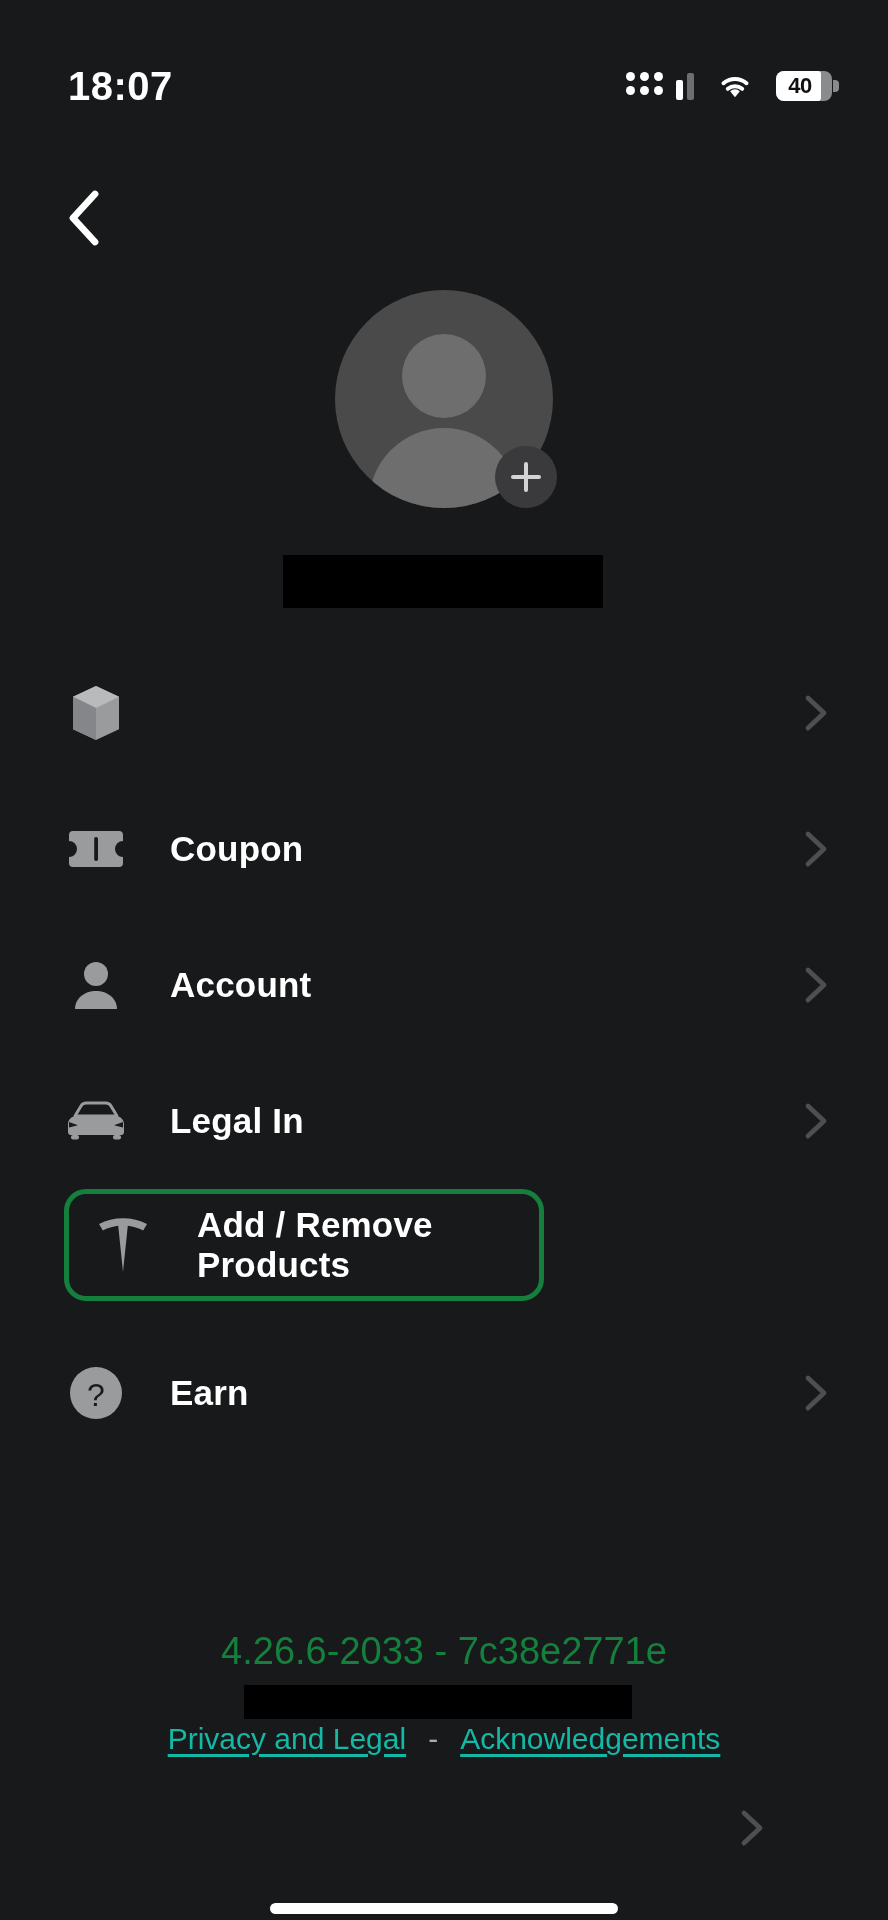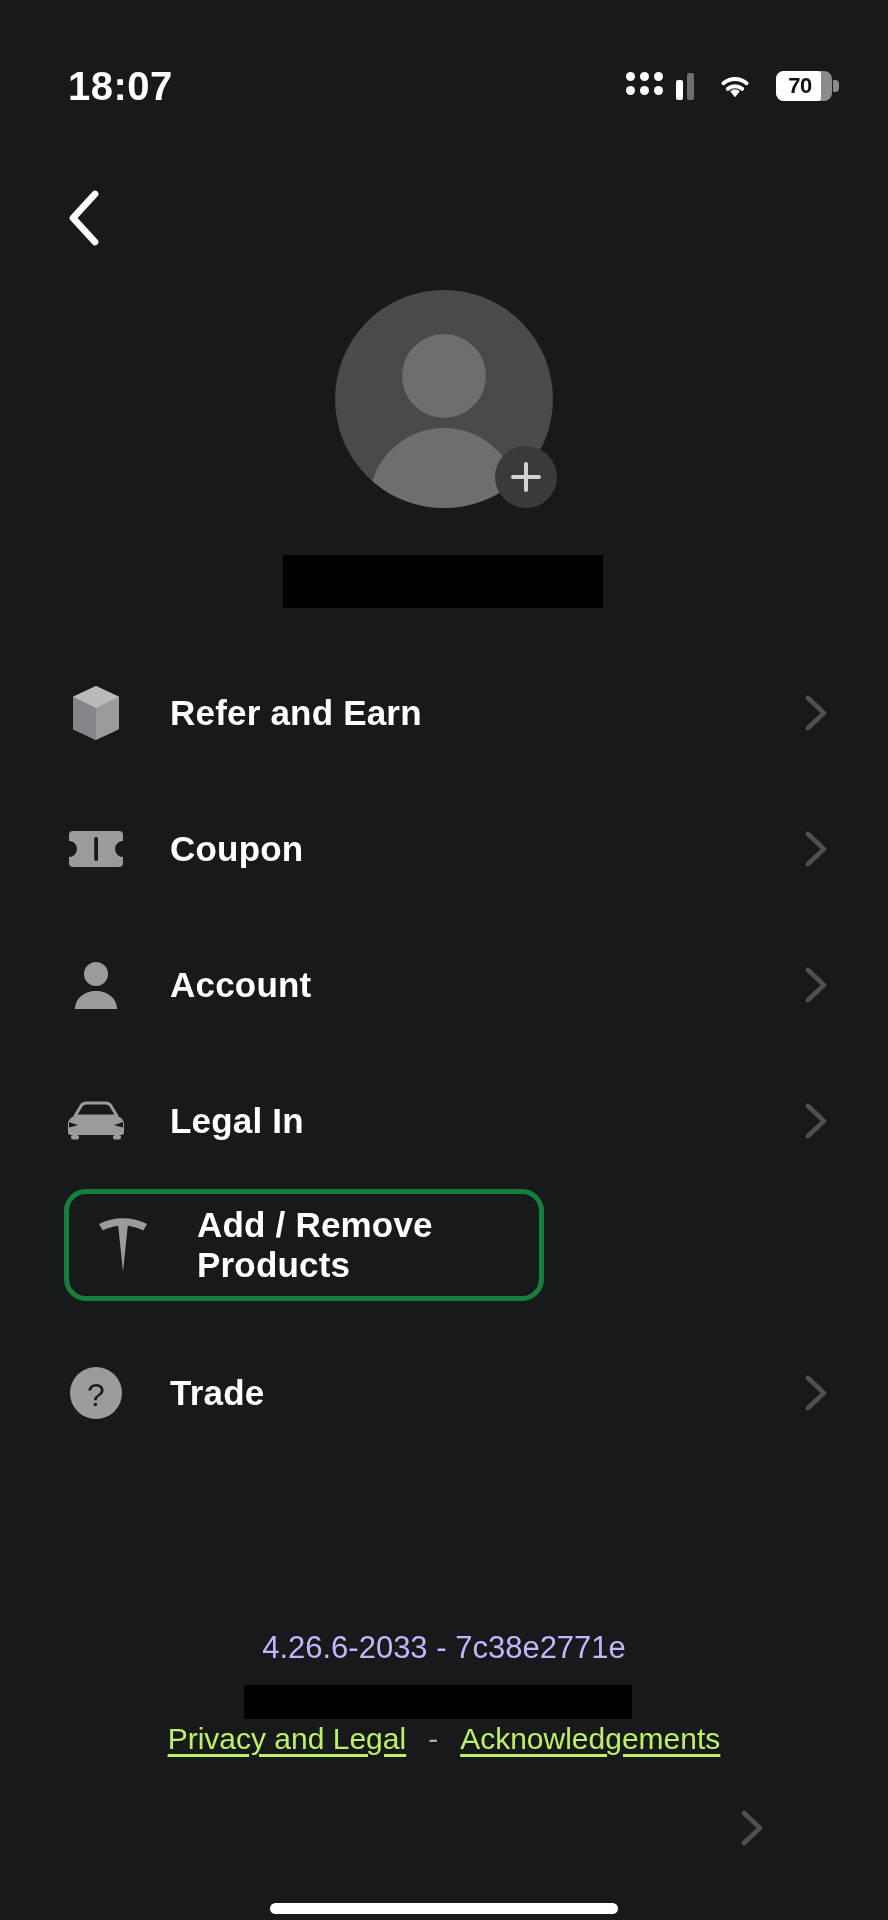--- a/index.html
+++ b/index.html
@@ -141,28 +141,28 @@
   .menu-item.highlighted .menu-icon { margin-left:22px; }
   .menu-item.highlighted .menu-label { margin-left:42px; }
   .highlight-chevron {
     position:absolute; left:740px; top:1164px;
     width:32px; height:32px;
   }
 
   
   .version {
     position:absolute; top:1598px; left:0; right:0;
-    text-align:center; font-size:31px; color:#c4b5fd; font-weight:400;
+    text-align:center; font-size:38px; color:#15803d; font-weight:400;
   }
   .footer-links {
     position:absolute; top:1690px; left:0; right:0;
     display:flex; align-items:center; justify-content:center; gap:22px;
     font-size:30px; color:#a9aaac;
   }
-  .footer-links a { color:#bef264; text-decoration:underline; text-underline-offset:5px; }
+  .footer-links a { color:#14b8a6; text-decoration:underline; text-underline-offset:5px; }
   .footer-sep { text-decoration:none; color:#a9aaac; }
 
   .home-indicator {
     position:absolute; bottom:38px; left:50%; transform:translateX(-50%);
     width:348px; height:11px; border-radius:6px; background:#ffffff;
   }
 </style>
 </head>
 <body>
 
@@ -185,21 +185,21 @@
             <b class="b2"></b>
           </div>
       </div>
       <svg class="wifi" viewBox="0 0 24 18">
         <path d="M12 16.2l3.1-3.9a4.8 4.8 0 0 0-6.2 0L12 16.2z" fill="#fff"></path>
         <path d="M4.6 7.2a11.4 11.4 0 0 1 14.8 0" stroke="#fff" stroke-width="2.6" fill="none" stroke-linecap="round"></path>
         <path d="M7.4 10.8a7.3 7.3 0 0 1 9.2 0" stroke="#fff" stroke-width="2.6" fill="none" stroke-linecap="round"></path>
       </svg>
       <div class="battery">
         <div class="battery-fill"></div>
-        <div class="battery-num">70</div>
+        <div class="battery-num">40</div>
         <div class="battery-cap"></div>
       </div>
     </div>
   </div>
 
   <div class="back-btn">
     <svg width="34" height="56" viewBox="0 0 17 28">
       <path d="M14 2L3 14l11 12" stroke="#ffffff" stroke-width="3.4" fill="none" stroke-linecap="round" stroke-linejoin="round"></path>
     </svg>
   </div>
@@ -217,21 +217,20 @@
   <div class="menu">
 
     <div class="menu-item">
       <span class="menu-icon">
         <svg width="54" height="58" viewBox="0 0 27 29">
           <path d="M13.5 1L25 6.4v16.2L13.5 28 2 22.6V6.4z" fill="#9a9b9d"></path>
           <path d="M13.5 1L25 6.4 13.5 12 2 6.4z" fill="#b9babc"></path>
           <path d="M13.5 12v16L2 22.6V6.4z" fill="#85868a"></path>
         </svg>
       </span>
-      <span class="menu-label">Refer and Earn</span>
       <span class="menu-chevron">
         <svg width="24" height="38" viewBox="0 0 12 19">
             <path d="M2 2l8 7.5L2 17" stroke="#4e4f51" stroke-width="2.4" fill="none" stroke-linecap="round" stroke-linejoin="round"></path>
           </svg>
       </span>
     </div>
 
     <div class="menu-item">
       <span class="menu-icon">
         <svg width="58" height="40" viewBox="0 0 29 20">
@@ -295,21 +294,21 @@
         </svg>
     </span>
 
     <div class="menu-item" style="margin-top:24px;">
       <span class="menu-icon">
         <svg width="54" height="54" viewBox="0 0 27 27">
           <circle cx="13.5" cy="13.5" r="13" fill="#9a9b9d"></circle>
           <text x="13.5" y="20" text-anchor="middle" font-family="Liberation Sans, sans-serif" font-size="16" font-weight="400" fill="#18191a">?</text>
         </svg>
       </span>
-      <span class="menu-label">Trade</span>
+      <span class="menu-label">Earn</span>
       <span class="menu-chevron">
         <svg width="24" height="38" viewBox="0 0 12 19">
             <path d="M2 2l8 7.5L2 17" stroke="#4e4f51" stroke-width="2.4" fill="none" stroke-linecap="round" stroke-linejoin="round"></path>
           </svg>
       </span>
     </div>
 
 
   </div>
 

